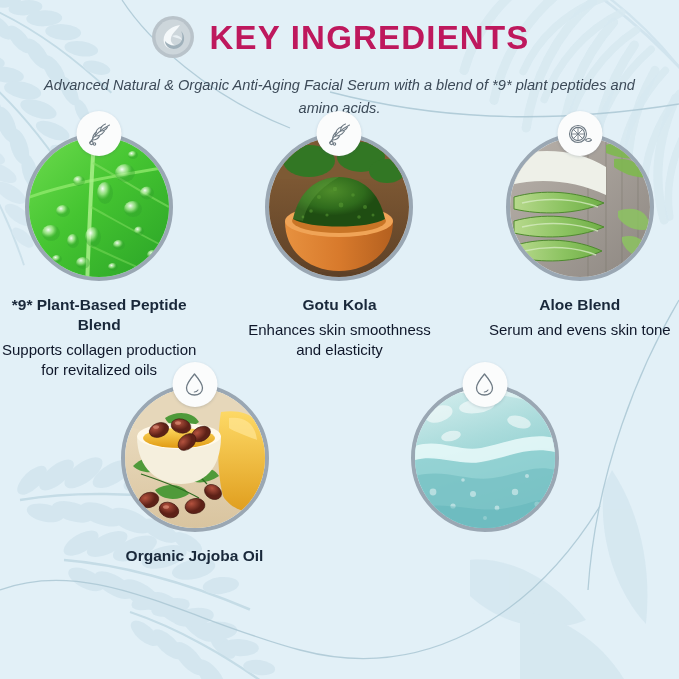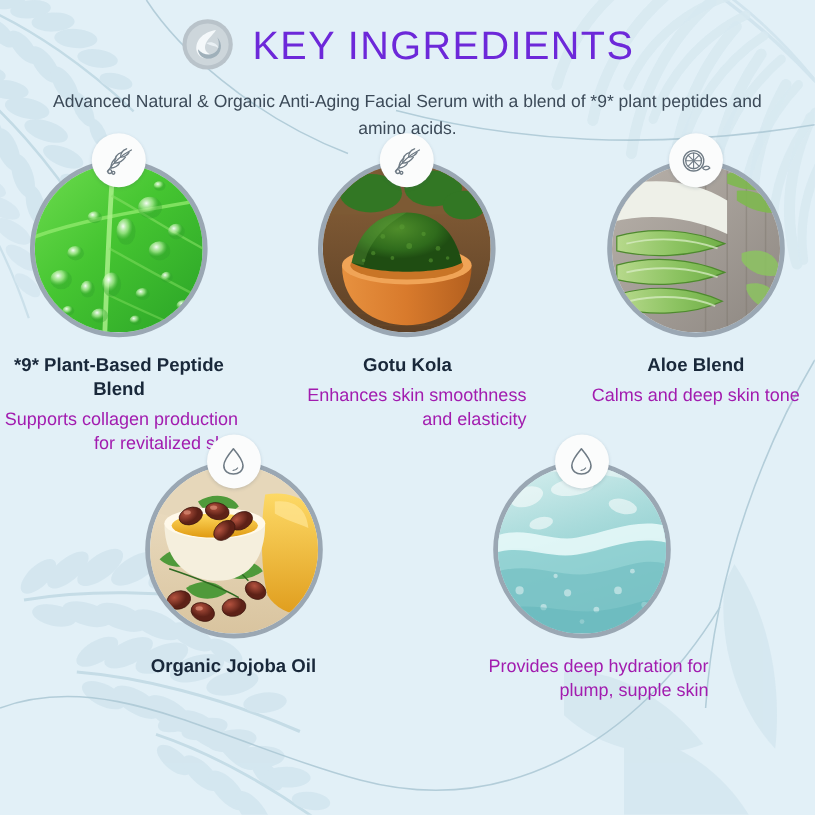--- a/index.html
+++ b/index.html
@@ -38,33 +38,34 @@
     justify-content: center;
     gap: 14px;
   }
   .brand-logo {
     width: 46px;
     height: 46px;
     flex: 0 0 auto;
   }
   .page-title {
     font-size: 33px;
-    font-weight: normal;
+    font-weight: bold;
     letter-spacing: 1.2px;
-    color: #6d28d9;
+    color: #be185d;
     line-height: 1;
     white-space: nowrap;
   }
   .subtitle {
     margin: 14px auto 0;
     width: 625px;
     font-size: 14.6px;
     line-height: 1.55;
     color: #3c4a58;
     text-align: center;
+    font-style: italic;
   }
 
   
   .row {
     position: relative;
     z-index: 2;
     display: flex;
     justify-content: center;
     align-items: flex-start;
   }
@@ -123,22 +124,22 @@
   .card-title {
     font-size: 15.5px;
     font-weight: bold;
     color: #19283a;
     text-align: center;
     line-height: 1.28;
     margin-bottom: 5px;
   }
   .card-desc {
     font-size: 15px;
-    color: #a21caf;
-    text-align: right;
+    color: #0f172a;
+    text-align: center;
     line-height: 1.33;
   }
 </style>
 </head>
 <body>
 
 <svg id="bg-decor" viewBox="0 0 679 679" xmlns="http://www.w3.org/2000/svg">
   <defs>
 
     <g id="frond">
@@ -280,21 +281,21 @@
             <path d="M14 10 C17 10 20 8 21 6"></path>
             <path d="M6 19 C6 15 7 13 10 11"></path>
             <path d="M6 19 C9 19 12 17 13 15"></path>
             <circle cx="5" cy="22" r="1.6"></circle>
             <circle cx="8" cy="23" r="1.2"></circle>
           </g>
         </svg>
       </div>
     </div>
     <div class="card-title">*9* Plant-Based Peptide Blend</div>
-    <div class="card-desc">Supports collagen production for revitalized skin</div>
+    <div class="card-desc">Supports collagen production for revitalized oils</div>
   </div>
 
   <div class="card">
     <div class="thumb-wrap">
       <div class="thumb">
         <svg viewBox="0 0 140 140" xmlns="http://www.w3.org/2000/svg">
           <defs>
             <linearGradient id="woodg" x1="0" y1="0" x2="0" y2="1">
               <stop offset="0%" stop-color="#8a6239"></stop>
               <stop offset="100%" stop-color="#5d4026"></stop>
@@ -414,21 +415,21 @@
               <path d="M4.9 13 H18.1"></path>
               <path d="M6.8 8.3 L16.2 17.7"></path>
               <path d="M16.2 8.3 L6.8 17.7"></path>
             </g>
             <path d="M19 19 C21 17 24 17 25 19 C23 21 20 21 19 19 Z"></path>
           </g>
         </svg>
       </div>
     </div>
     <div class="card-title">Aloe Blend</div>
-    <div class="card-desc">Calms and deep skin tone</div>
+    <div class="card-desc">Serum and evens skin tone</div>
   </div>
 </div>
 
 <div class="row row-bottom">
 
   <div class="card card-bottom">
     <div class="thumb-wrap">
       <div class="thumb">
         <svg viewBox="0 0 140 140" xmlns="http://www.w3.org/2000/svg">
           <defs>
@@ -535,15 +536,14 @@
           <path d="M0,120 C34,112 60,126 92,120 C116,116 128,108 140,112 L140,140 L0,140 Z" fill="#5fb3b7" opacity=".45"></path>
         </svg>
       </div>
       <div class="badge">
         <svg width="26" height="26" viewBox="0 0 26 26" xmlns="http://www.w3.org/2000/svg">
           <path d="M13 3 C13 3 5 12.5 5 17 C5 21.4 8.6 24 13 24 C17.4 24 21 21.4 21 17 C21 12.5 13 3 13 3 Z" fill="none" stroke="#6f7b85" stroke-width="1.3" stroke-linejoin="round"></path>
           <path d="M16.5 19 C15.6 20.4 14.2 21 12.8 21" fill="none" stroke="#6f7b85" stroke-width="1.1" stroke-linecap="round"></path>
         </svg>
       </div>
     </div>
-    <div class="card-desc">Provides deep hydration for plump, supple skin</div>
   </div>
 </div>
 
 </body></html>

